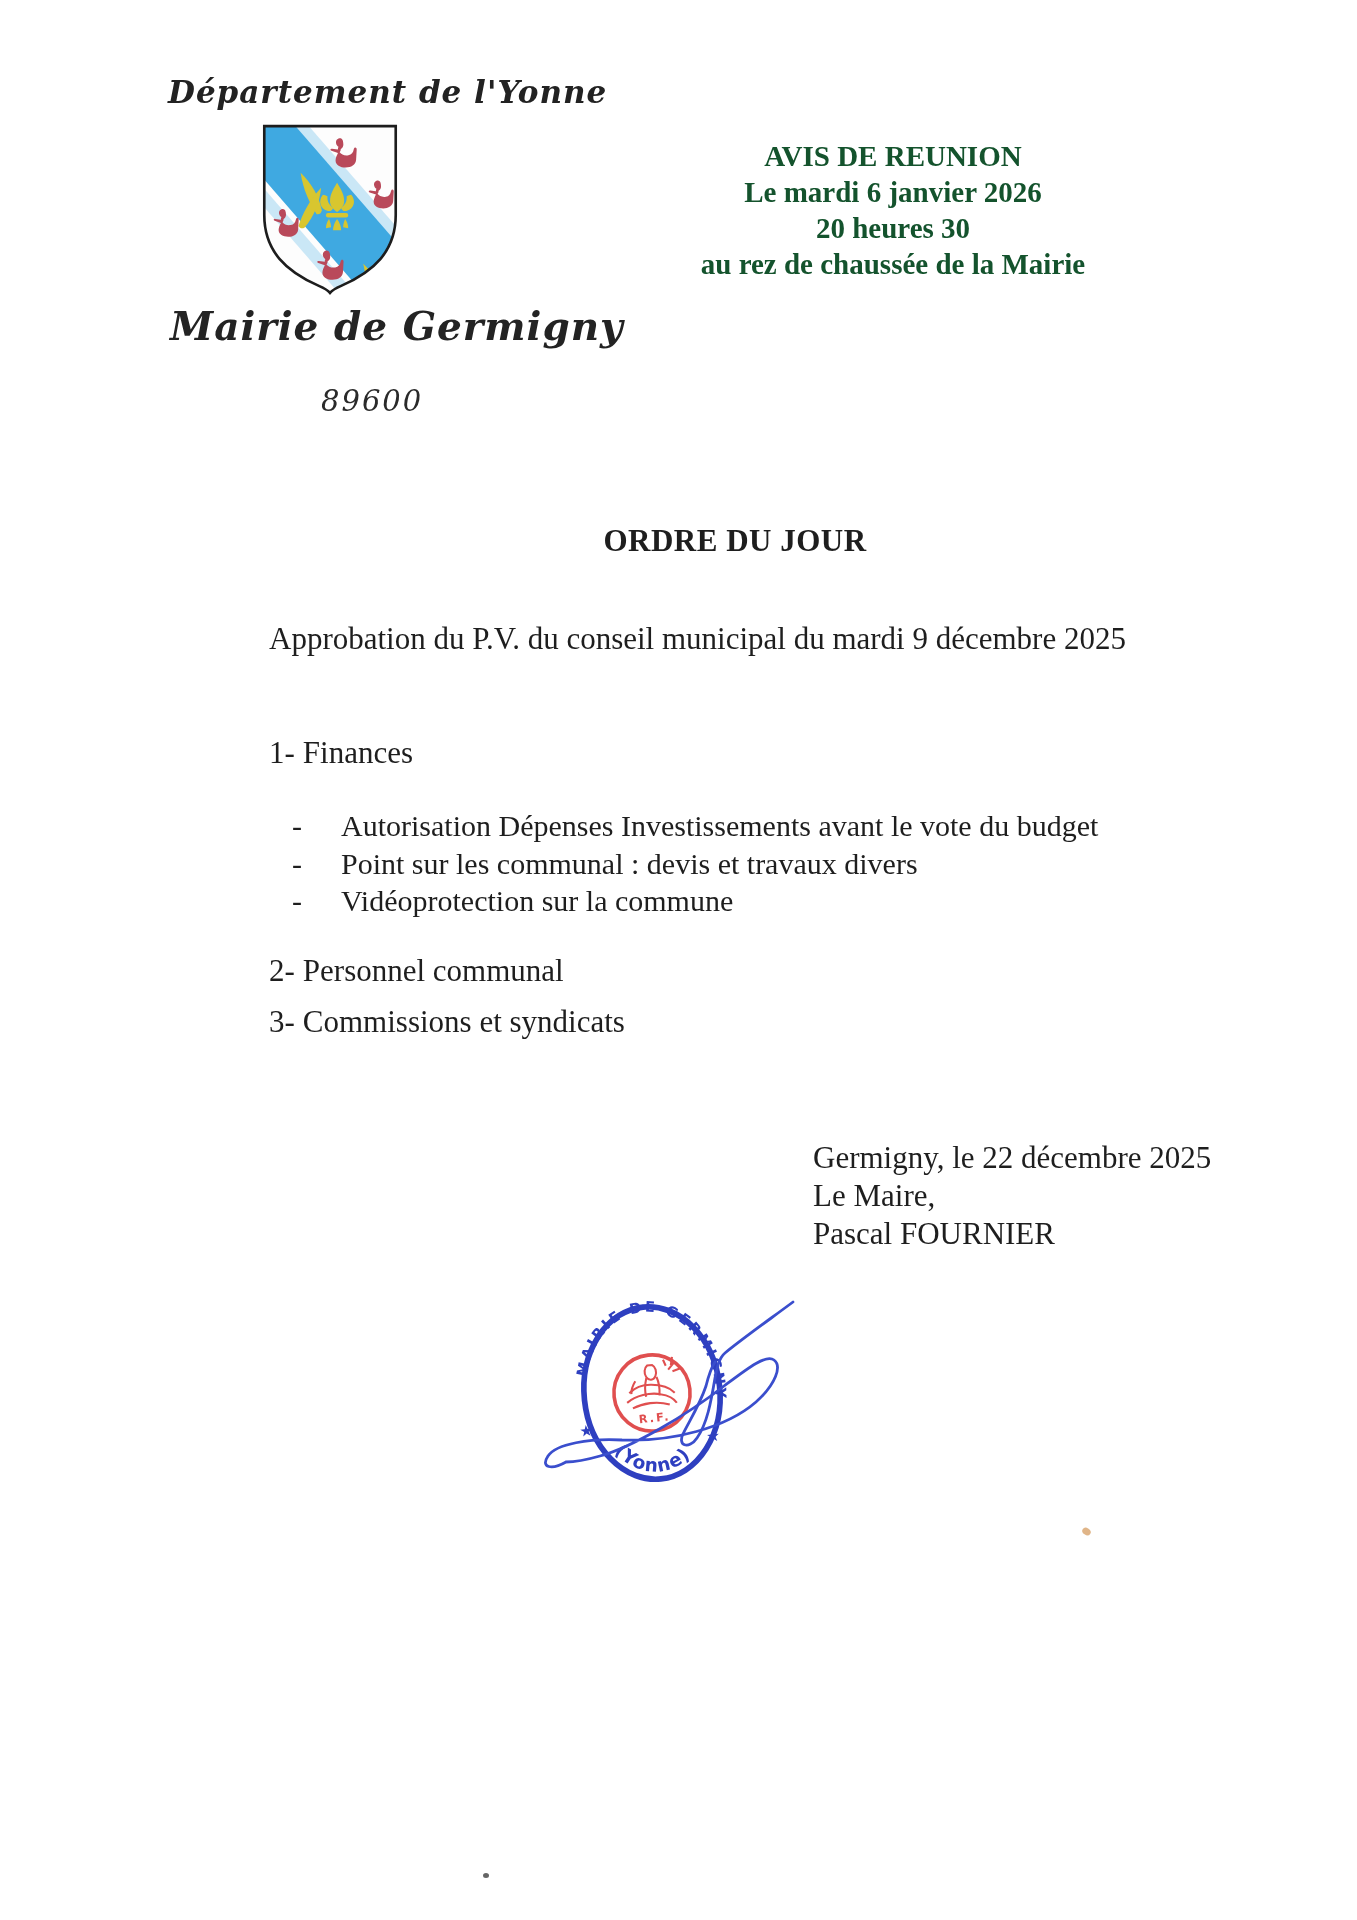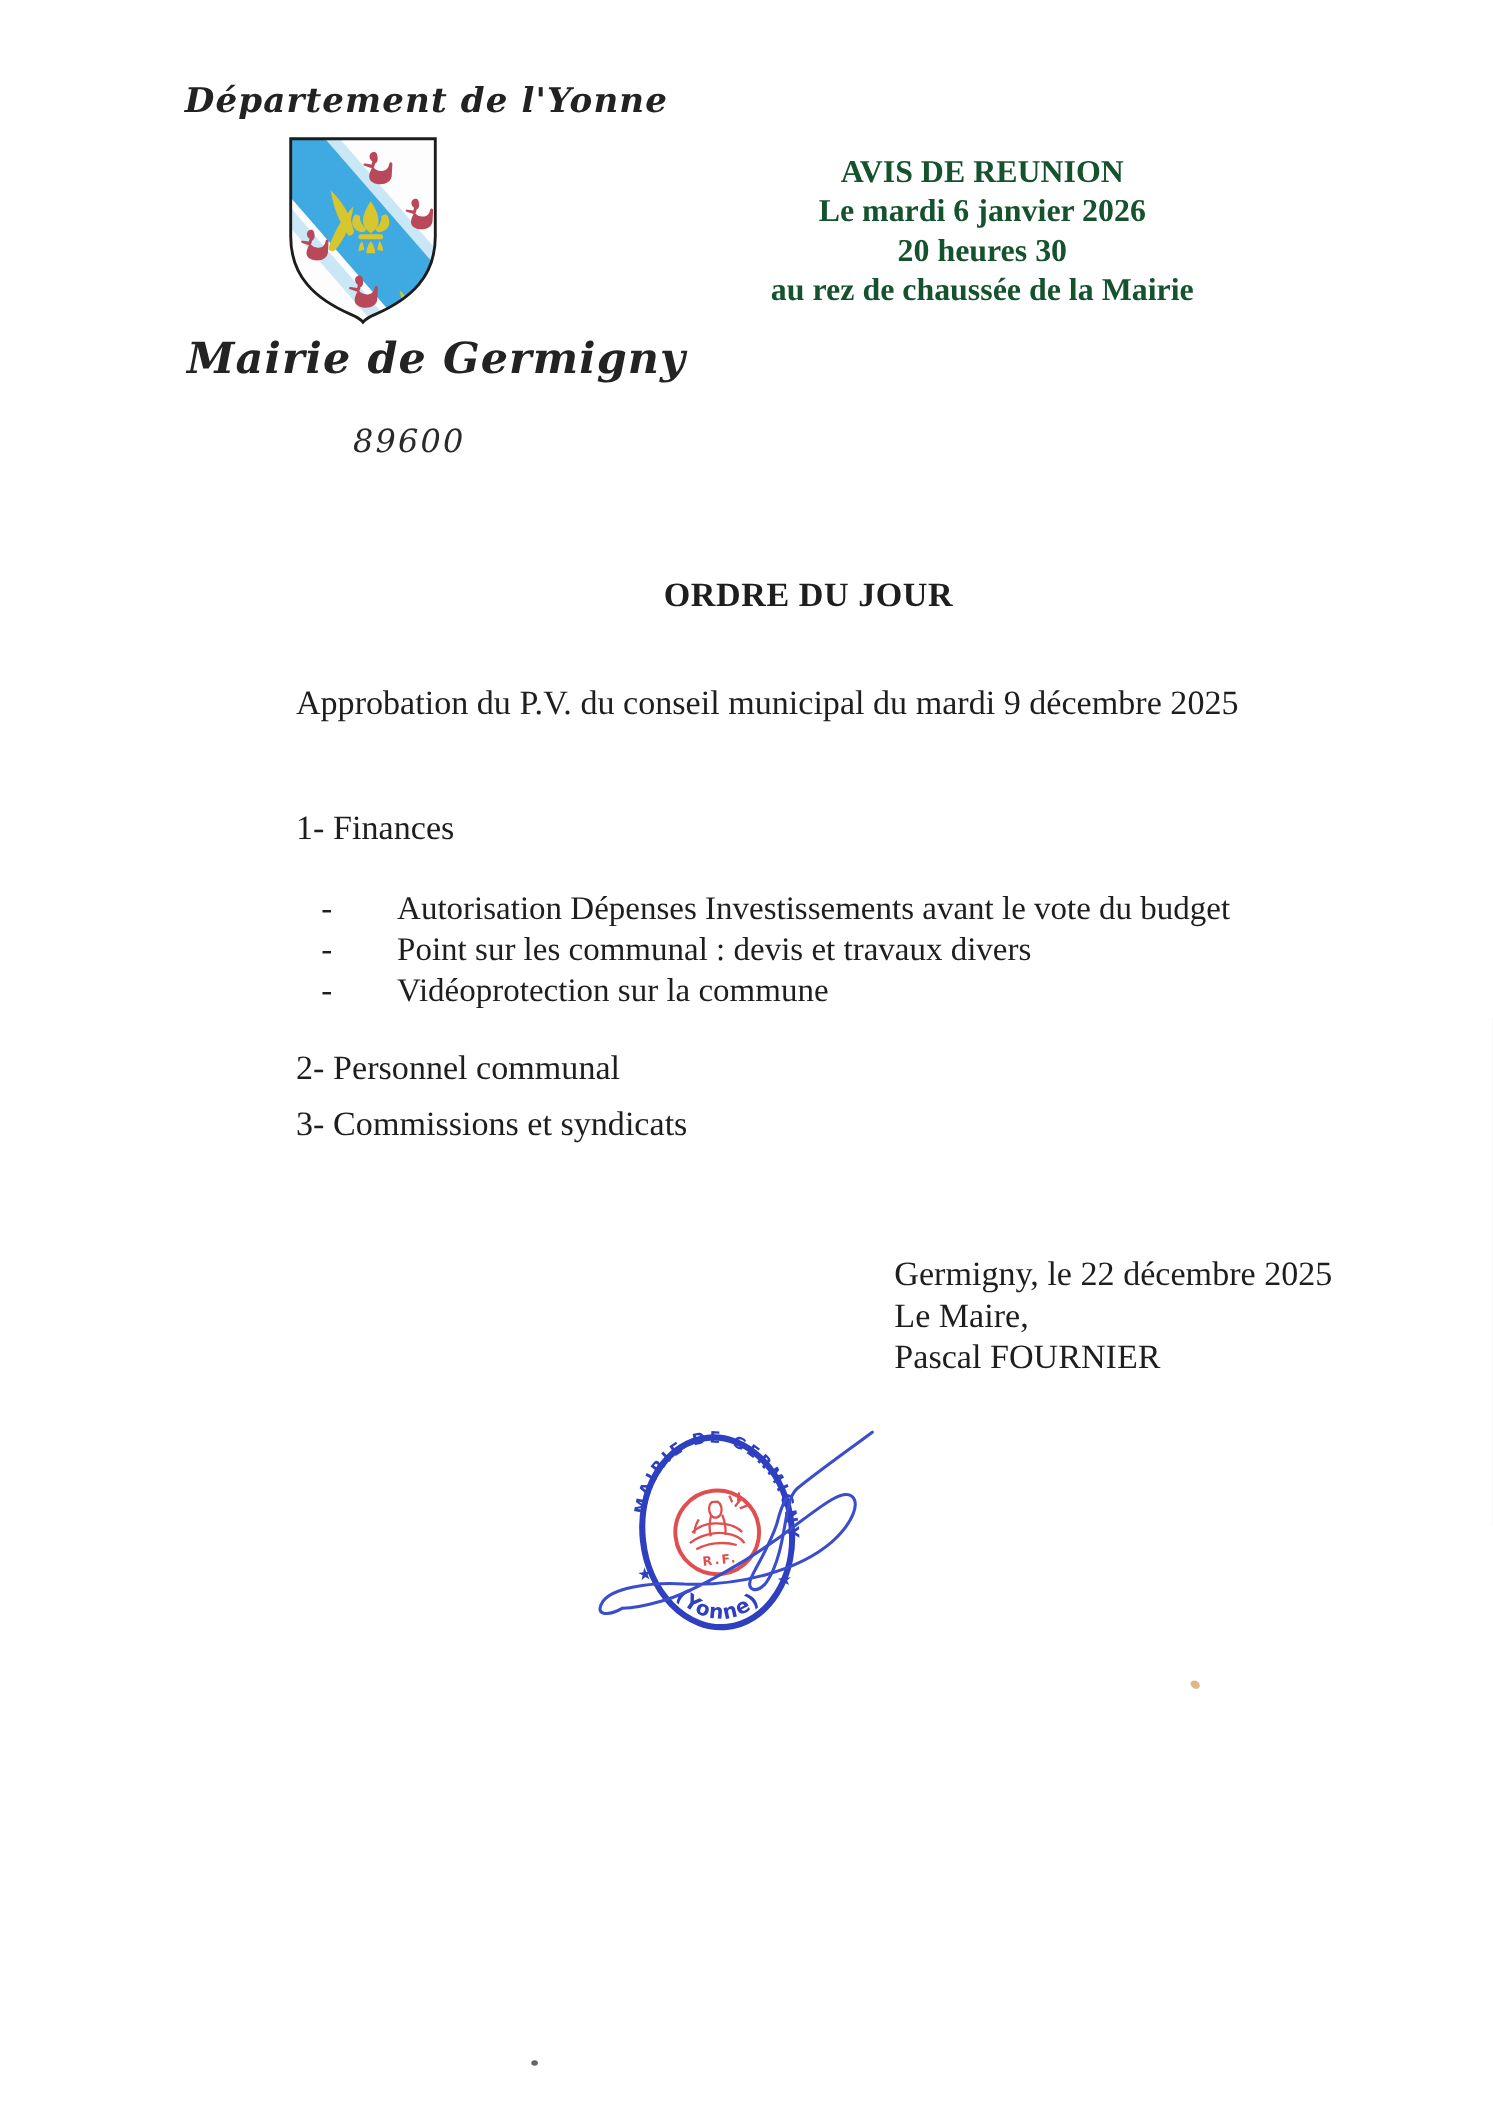--- a/index.html
+++ b/index.html
@@ -59,21 +59,21 @@
     font-size:31px;white-space:nowrap;
   }
   .section{font-size:31px;white-space:nowrap;font-family:Liberation Serif, serif;}
   .section .num{display:inline-block;margin-right:8px;}
   .sec1{left:269px;top:735px;}
   .sec2{left:269px;top:953px;}
   .sec3{left:269px;top:1004px;}
   .sec4{left:269px;top:1053px;}
   .bullet{font-size:30px;white-space:nowrap;}
   .bullet .dash{position:absolute;left:23px;top:0;}
-  .bullet .btxt{position:absolute;left:72px;top:0;white-space:nowrap;margin-left:20px;}
+  .bullet .btxt{position:absolute;left:72px;top:0;white-space:nowrap;}
   .b1{left:269px;top:809px;width:950px;height:38px;}
   .b2{left:269px;top:847px;width:950px;height:38px;}
   .b3{left:269px;top:884px;width:950px;height:38px;}
   
   .closing{
     left:813px;top:1139px;
     font-size:31px;line-height:38px;
     white-space:nowrap;
   }
   

